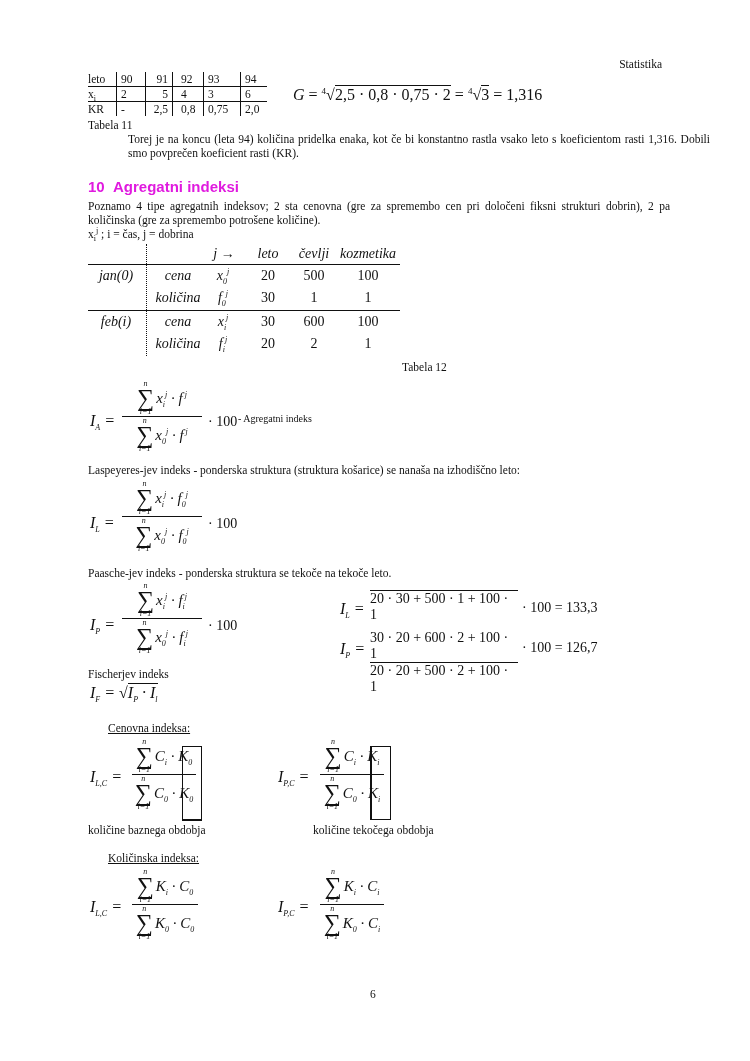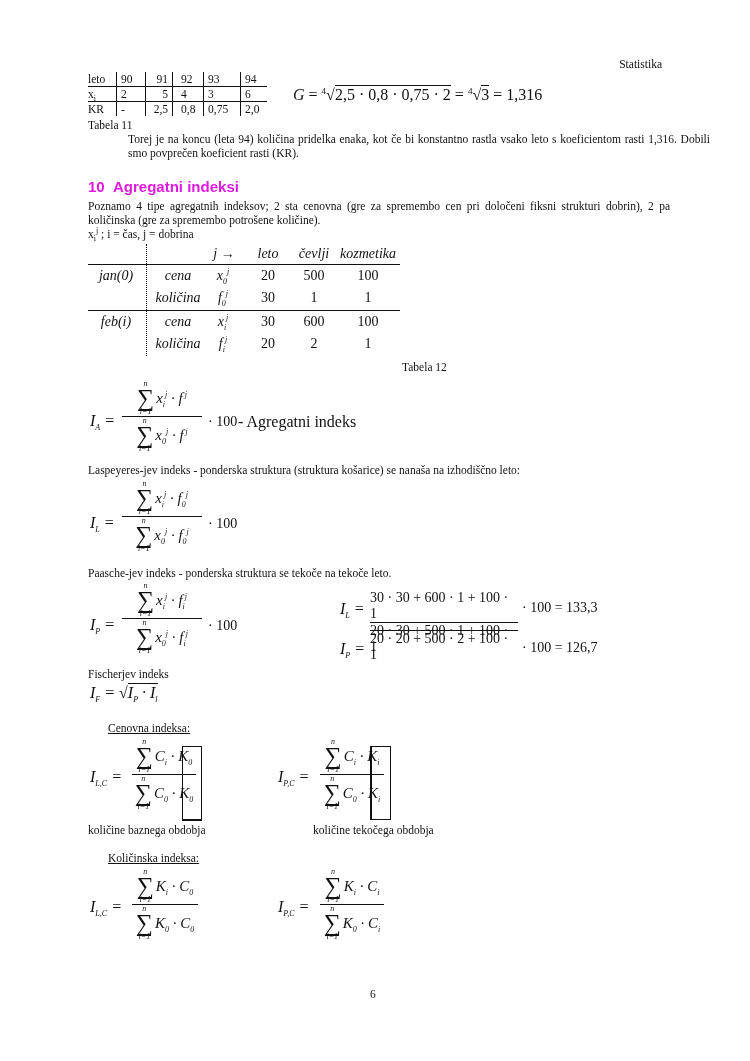--- a/index.html
+++ b/index.html
@@ -132,21 +132,21 @@
     <div class="sumrow">
         <div class="sumcol">
           <span class="lim">n</span>
           <span class="sigma">∑</span>
           <span class="lim">i=1</span>
         </div>
         <span class="m">x<sub>0</sub><sup>j</sup> · f<sup> j</sup></span>
       </div>
   </div>
   <div class="abs" style="left:118px; top:34px; font-size:14px;">· 100</div>
-  <div class="abs" style="left:148px; top:33px; font-size:16px;">-  Agregatni indeks</div>
+  <div class="abs" style="left:148px; top:33px; font-size:10px;">-  Agregatni indeks</div>
 </div>
 
 <div class="abs" style="left:88px; top:464px;">Laspeyeres-jev indeks - ponderska struktura (struktura košarice) se nanaša na izhodiščno leto:</div>
 
 <div class="abs" style="left:90px; top:480px; width:300px; height:84px;">
   <div class="abs lbl m" style="left:0; top:34px;">I<sub>L</sub> =</div>
   <div class="frac" style="left:32px; top:0; width:80px;">
     <div class="sumrow">
         <div class="sumcol">
           <span class="lim">n</span>
@@ -190,29 +190,29 @@
         </div>
         <span class="m">x<sub>0</sub><sup>j</sup> · f<sub>i</sub><sup>j</sup></span>
       </div>
   </div>
   <div class="abs" style="left:118px; top:36px; font-size:14px;">· 100</div>
 </div>
 
 <div class="abs" style="left:340px; top:590px; width:300px; height:40px; font-size:14px;">
   <div class="abs lbl m" style="left:0; top:10px;">I<sub>L</sub> =</div>
   <div class="frac" style="left:30px; top:0; width:148px;">
-    <span>30 · 30 + 600 · 1 + 100 · 1</span>
     <div class="bar"></div>
     <span>20 · 30 + 500 · 1 + 100 · 1</span>
   </div>
   <div class="abs" style="left:182px; top:10px;">· 100 = 133,3</div>
 </div>
 <div class="abs" style="left:340px; top:630px; width:300px; height:40px; font-size:14px;">
   <div class="abs lbl m" style="left:0; top:10px;">I<sub>P</sub> =</div>
   <div class="frac" style="left:30px; top:0; width:148px;">
+    <span>30 · 20 + 600 · 2 + 100 · 1</span>
     <div class="bar"></div>
     <span>20 · 20 + 500 · 2 + 100 · 1</span>
   </div>
   <div class="abs" style="left:182px; top:10px;">· 100 = 126,7</div>
 </div>
 
 <div class="abs" style="left:88px; top:668px;">Fischerjev indeks</div>
 <div class="abs lbl m" style="left:90px; top:684px;">I<sub>F</sub> = <span class="r">√</span><span style="border-top:1px solid #111">I<sub>P</sub> · I<sub>l</sub></span></div>
 
 <div class="abs u" style="left:88px; top:722px;">Cenovna indeksa:</div>

